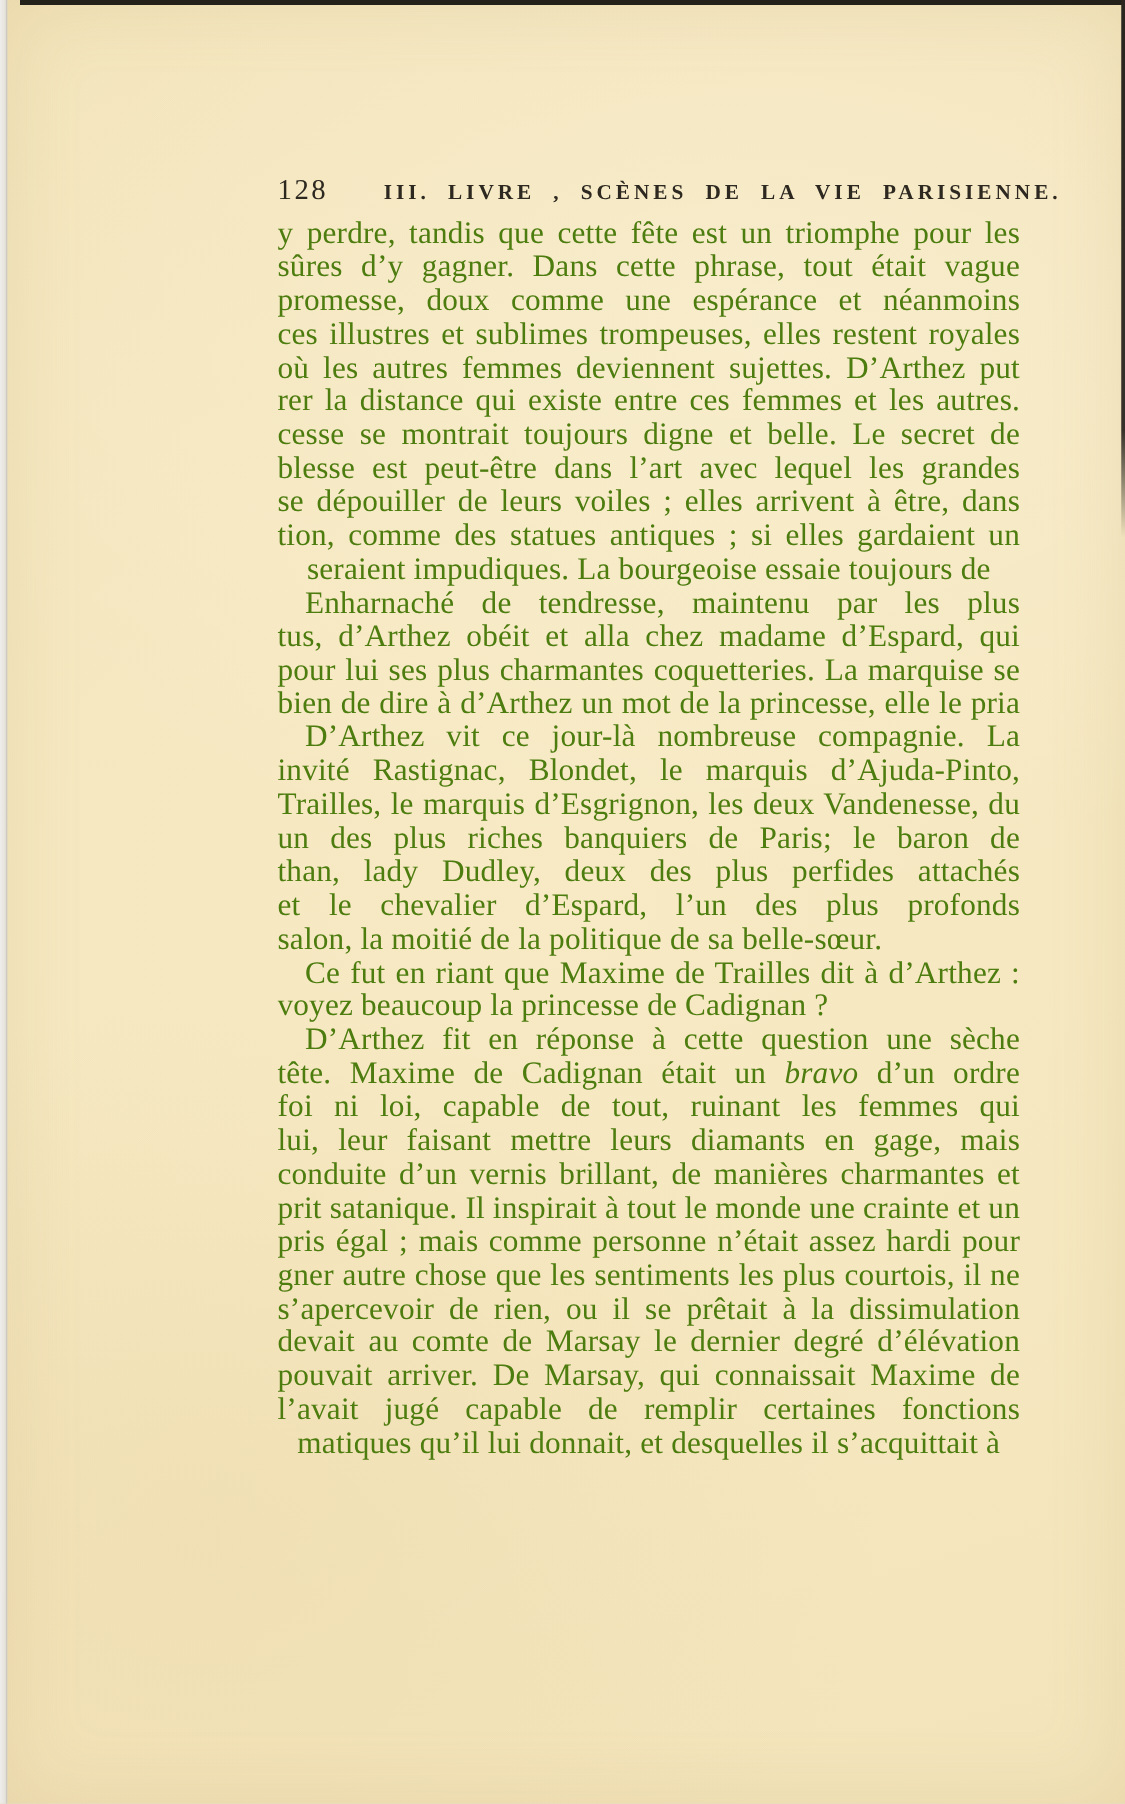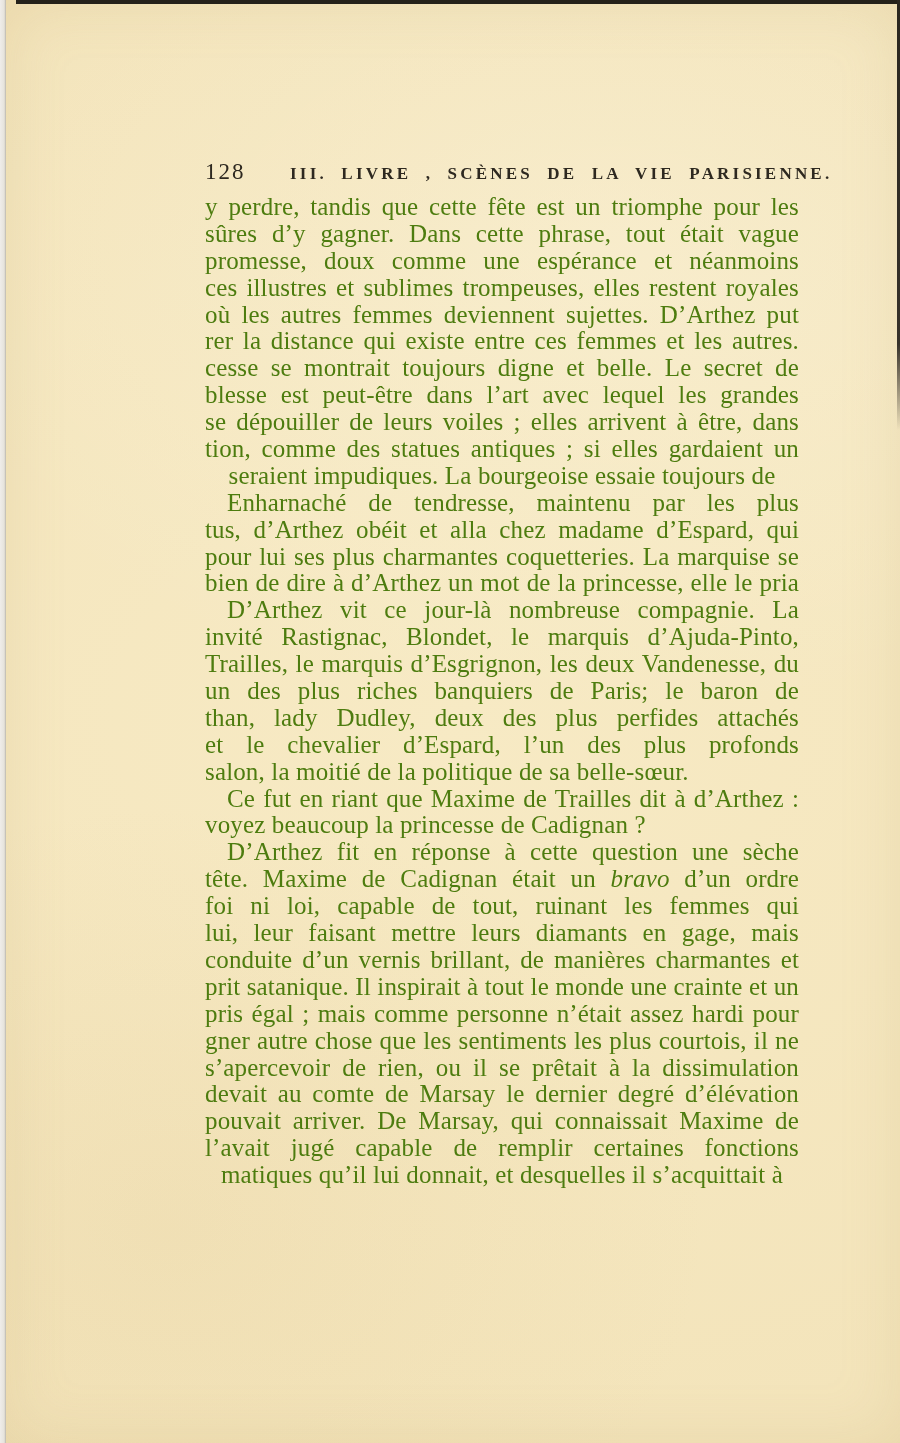--- a/index.html
+++ b/index.html
@@ -25,23 +25,22 @@
   }
   .top-edge-band {
     position: absolute; top: 0; left: 16px; right: 0; height: 4px;
     background: #24211a;
   }
   .right-edge-line {
     position: absolute; top: 0; right: 0; width: 3px; height: 430px;
     background: linear-gradient(to bottom, #2a261f 0%, #36312a 80%, rgba(54,49,42,0) 100%);
   }
   .page-content {
-    position: absolute; left: 205px; top: 139px; width: 594px;
+    position: absolute; left: 222px; top: 139px; width: 594px;
     color: #342d23;
-    margin-top: 20px;
   }
   .page-header {
     display: flex; align-items: baseline; height: 30px;
     white-space: nowrap;
   }
   .page-number {
     font-size: 23px; letter-spacing: 2px; color: #2e2920;
     width: 48px; flex: 0 0 48px;
   }
   .running-title {

